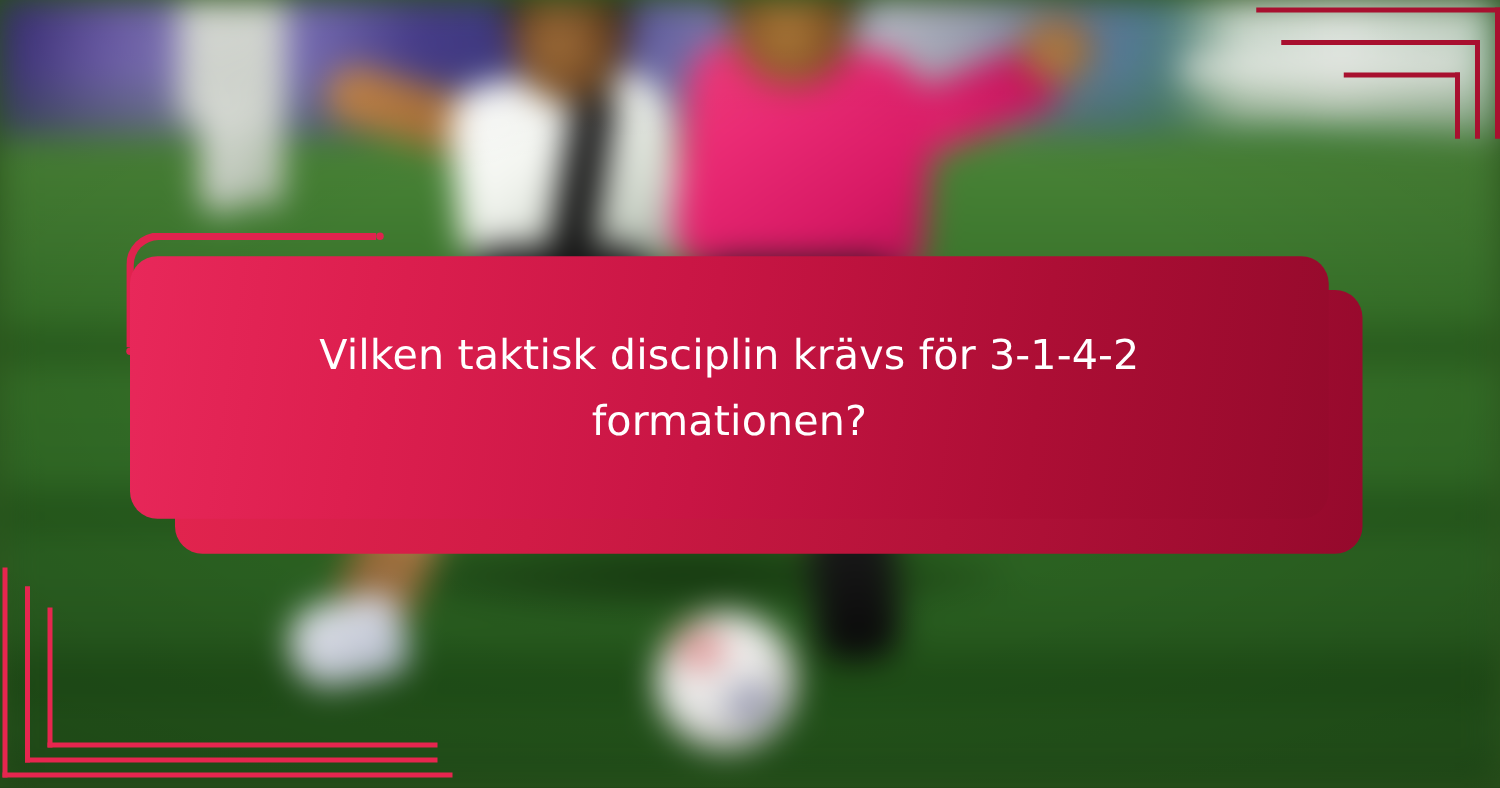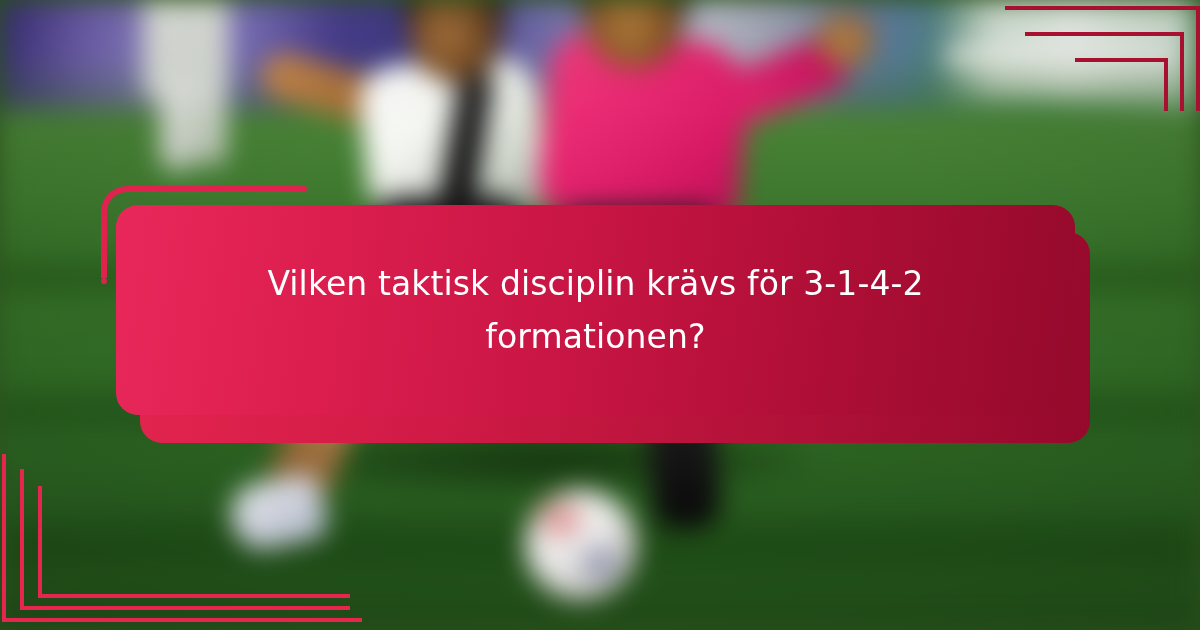--- a/index.html
+++ b/index.html
@@ -225,21 +225,21 @@
     position: absolute;
     left: 140px;
     top: 232px;
     width: 950px;
     height: 211px;
     border-radius: 22px;
     background: linear-gradient(100deg, #e3254f 0%, #d11b46 32%, #b41239 66%, #95092c 100%);
   }
   .card-front {
     position: absolute;
-    left: 116px;
+    left: 104px;
     top: 205px;
     width: 959px;
     height: 210px;
     border-radius: 22px;
     background: linear-gradient(98deg, #e8285a 0%, #dd1f4f 20%, #c81544 48%, #ad0e35 75%, #950a2c 100%);
     display: flex;
     align-items: center;
     justify-content: center;
     box-sizing: border-box;
     padding: 0 86px;

